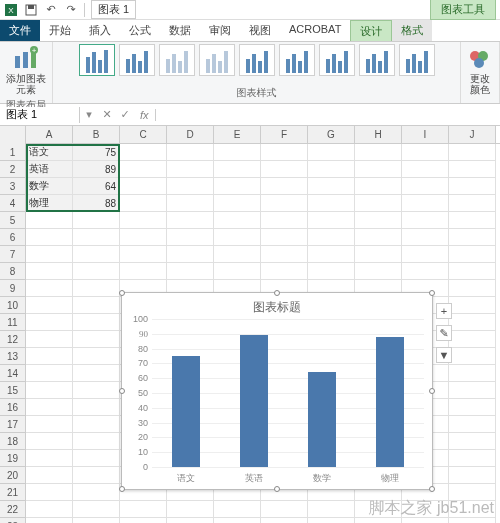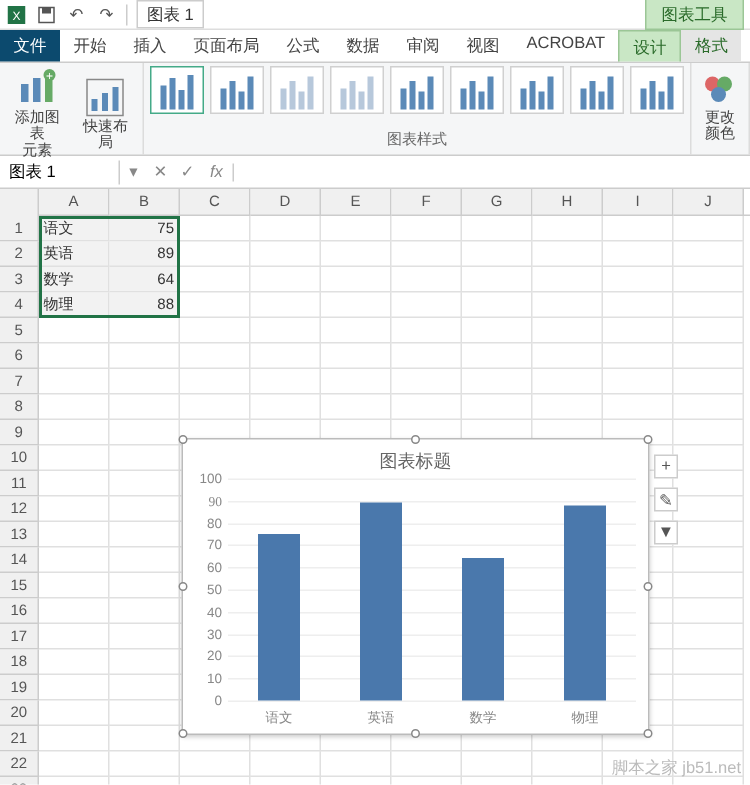--- a/index.html
+++ b/index.html
@@ -48,21 +48,21 @@
 .plot{position:absolute;left:30px;top:26px;right:8px;bottom:22px}
 .ylabels{position:absolute;left:-26px;top:0;bottom:0;width:24px}
 .ylabels span{position:absolute;right:2px;font-size:9px;color:#888;transform:translateY(-50%)}
 .gridln{position:absolute;left:0;right:0;height:1px;background:#eee}
 .bars{position:absolute;left:0;right:0;bottom:0;top:0;display:flex;justify-content:space-around;align-items:flex-end}
 .bar{width:28px;background:#4a78ac}
 .xlabels{position:absolute;left:30px;right:8px;bottom:4px;display:flex;justify-content:space-around}
 .xlabels span{font-size:9px;color:#888}
 .side-btns{position:absolute;right:-20px;top:10px;display:flex;flex-direction:column;gap:6px}
 .side-btns .sb{width:16px;height:16px;background:#fff;border:1px solid #ccc;display:flex;align-items:center;justify-content:center;font-size:11px;color:#555;cursor:pointer}
-.watermark{position:absolute;right:6px;bottom:4px;font-size:11px;color:#bbb}
+.watermark{position:absolute;right:6px;bottom:4px;font-size:16px;color:#bbb}
 svg{display:block}
 </style>
 </head>
 <body>
 
 <div class="qat">
   <span class="ic">
       <svg width="12" height="12">
         <rect width="12" height="12" fill="#217346"></rect>
         <text x="6" y="9" text-anchor="middle" fill="#fff" font-size="8">X</text>
@@ -78,21 +78,20 @@
   <span class="ic">↷</span>
   <span class="sep"></span>
   <span class="docname">图表 1</span>
   <span class="ctx-tab">图表工具</span>
 </div>
 
 <div class="ribbon-tabs">
   <div class="tab file">文件</div>
   <div class="tab">开始</div>
   <div class="tab">插入</div>
-  <div class="tab">页面布局</div>
   <div class="tab">公式</div>
   <div class="tab">数据</div>
   <div class="tab">审阅</div>
   <div class="tab">视图</div>
   <div class="tab">ACROBAT</div>
   <div class="tab ctx active">设计</div>
   <div class="tab ctx">格式</div>
 </div>
 
 <div class="ribbon-body">
@@ -101,29 +100,20 @@
       <div class="big-btn">
         <svg class="bico" width="26" height="26">
             <rect x="2" y="10" width="5" height="12" fill="#5b8ab8"></rect>
             <rect x="10" y="6" width="5" height="16" fill="#5b8ab8"></rect>
             <rect x="18" y="2" width="5" height="20" fill="#6a6"></rect>
             <circle cx="21" cy="4" r="4" fill="#6a6"></circle>
             <text x="21" y="7" text-anchor="middle" fill="#fff" font-size="8">+</text>
           </svg>
         <span class="blbl" style="white-space:pre-line">添加图表
 元素</span>
-      </div>
-      <div class="big-btn">
-        <svg class="bico" width="26" height="26">
-            <rect x="1" y="1" width="24" height="24" fill="none" stroke="#888"></rect>
-            <rect x="4" y="14" width="4" height="8" fill="#5b8ab8"></rect>
-            <rect x="11" y="10" width="4" height="12" fill="#5b8ab8"></rect>
-            <rect x="18" y="6" width="4" height="16" fill="#5b8ab8"></rect>
-          </svg>
-        <span class="blbl">快速布局</span>
       </div>
     </div>
     <div class="grp-label">图表布局</div>
   </div>
   <div class="grp" style="flex:1">
     <div class="style-row">
       <div class="style-th sel">
           <div class="b" style="height:60%"></div>
           <div class="b" style="height:80%"></div>
           <div class="b" style="height:50%"></div>

